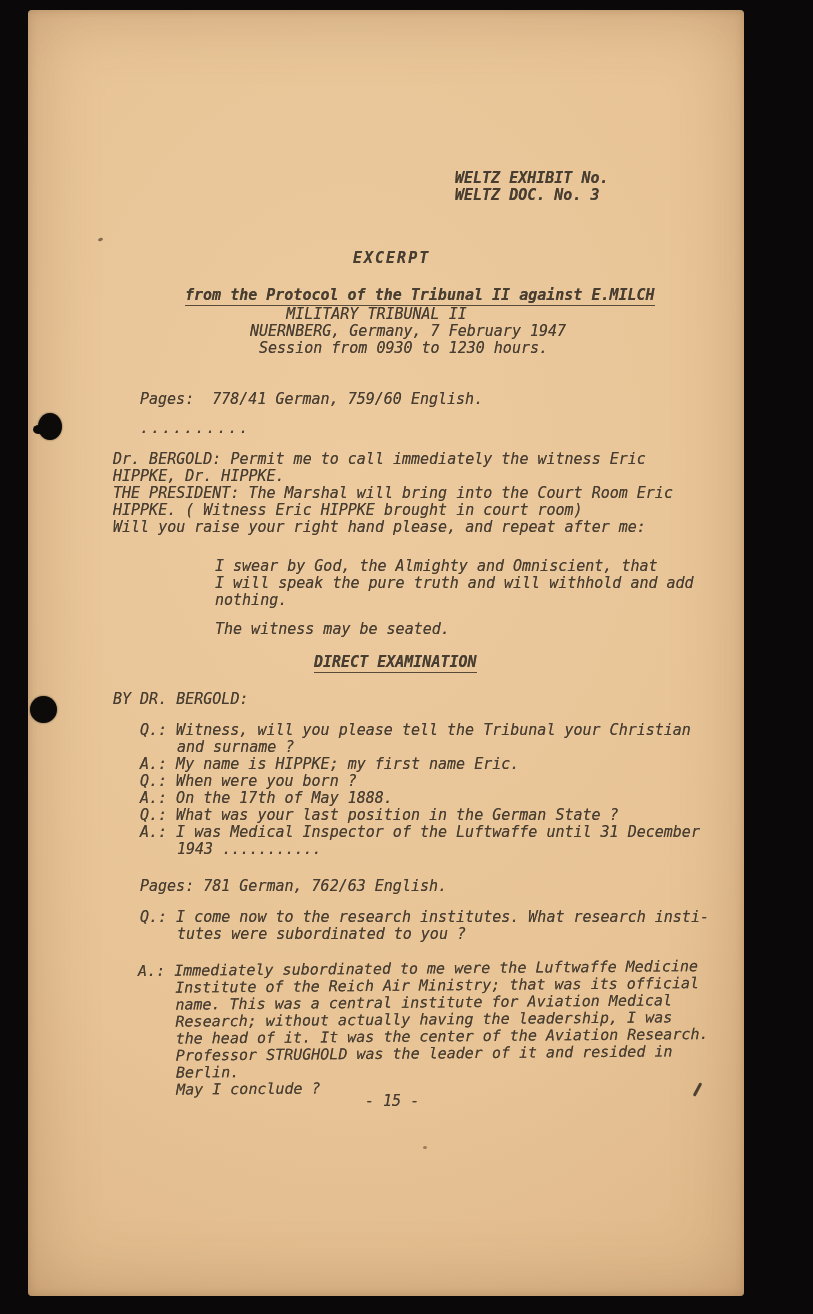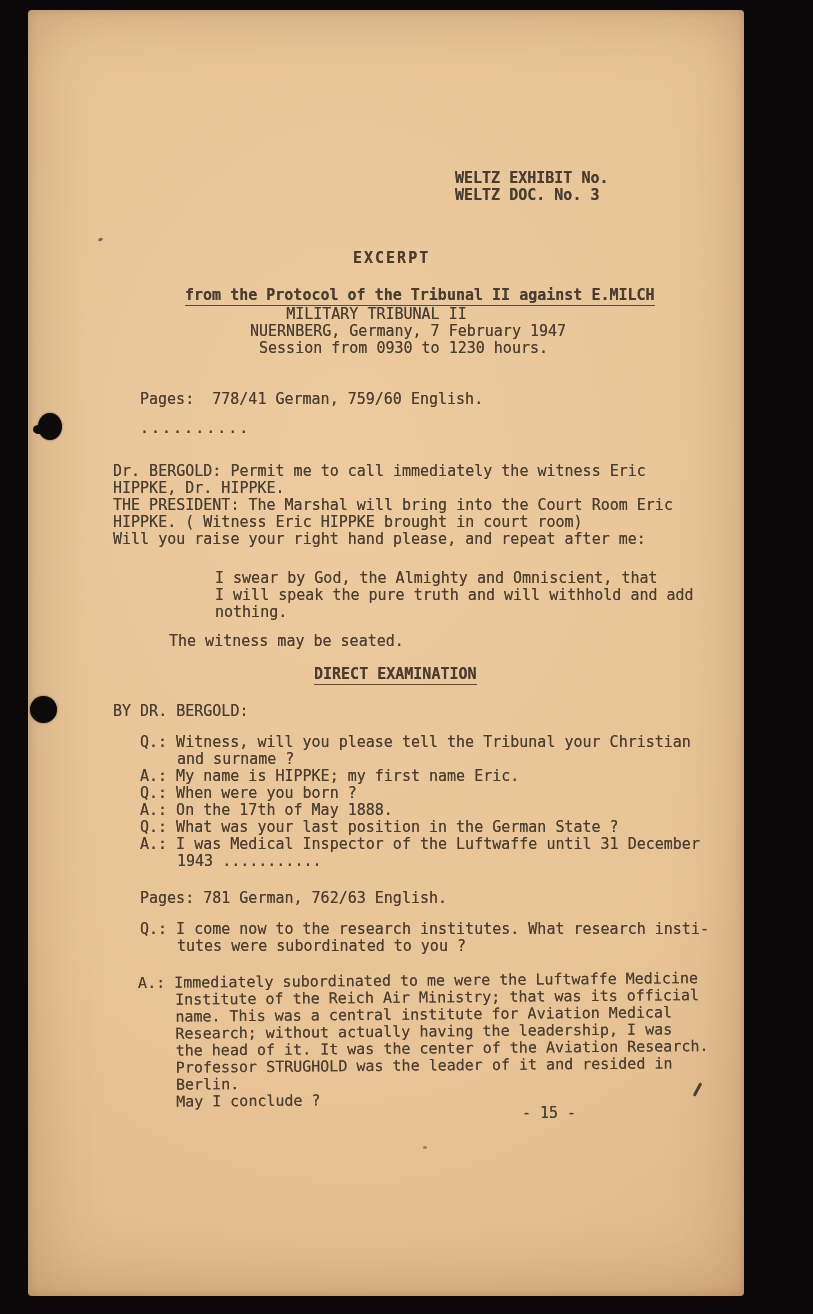--- a/index.html
+++ b/index.html
@@ -20,20 +20,21 @@
   .paper {
     position: absolute;
     left: 28px;
     top: 10px;
     width: 716px;
     height: 1286px;
     border-radius: 4px;
     background: radial-gradient(120% 90% at 45% 35%, #edcb9f 0%, #e7c395 55%, #deb788 85%, #d3aa7b 100%);
     box-shadow: inset 0 0 70px rgba(110,70,35,.28), inset 0 0 10px rgba(90,55,25,.22);
     overflow: hidden;
+    font-style: italic;
   }
   .content {
     position: absolute;
     left: 85px;
     top: 0;
     width: 620px;
     padding-top: 160px;
     color: #473d31;
     font-size: 15px;
     line-height: 17px;
@@ -47,31 +48,31 @@
     padding-bottom: 1px;
   }
   
   .exhibit   { margin-left: 342px; }
   .title     { margin-left: 240px; margin-top: 46px; letter-spacing: 2px; }
   .subtitle  { margin-left: 72px;  margin-top: 20px; }
   .tribunal  { margin-left: 72px;  margin-top: 13px; }
   .session   { margin-left: 137px; }
   .pages1    { margin-left: 27px;  margin-top: 34px; }
   .dots      { margin-left: 27px;  margin-top: 12px; letter-spacing: 2px; }
-  .intro     { margin-left: 0;     margin-top: 26px; }
+  .intro     { margin-left: 0;     margin-top: 14px; }
   .oath      { margin-left: 102px; margin-top: 22px; }
-  .seated    { margin-left: 56px; margin-top: 12px; }
+  .seated    { margin-left: 102px; margin-top: 12px; }
   .heading   { margin-left: 201px; margin-top: 16px; }
   .byline    { margin-left: 0;     margin-top: 18px; }
   .qalist    { margin-left: 27px;  margin-top: 14px; }
   .qa        { padding-left: 37px; text-indent: -37px; white-space: pre-wrap; }
   .pages2    { margin-left: 27px;  margin-top: 20px; }
   .q2        { margin-left: 27px;  margin-top: 14px; }
   .a2        { margin-left: 25px;  margin-top: 20px; transform: rotate(-0.5deg); transform-origin: left top; }
-  .pagenum   { margin-left: 252px; margin-top: -6px; text-align: center; }
+  .pagenum   { margin-left: 252px; margin-top: -6px; }
   
   .hole {
     position: absolute;
     background: #0d0b09;
     border-radius: 50%;
     box-shadow: 0 0 2px rgba(0,0,0,.6);
   }
   .hole-top { left: 10px; top: 403px; width: 24px; height: 27px; }
   .hole-top::after {
     content: "";

